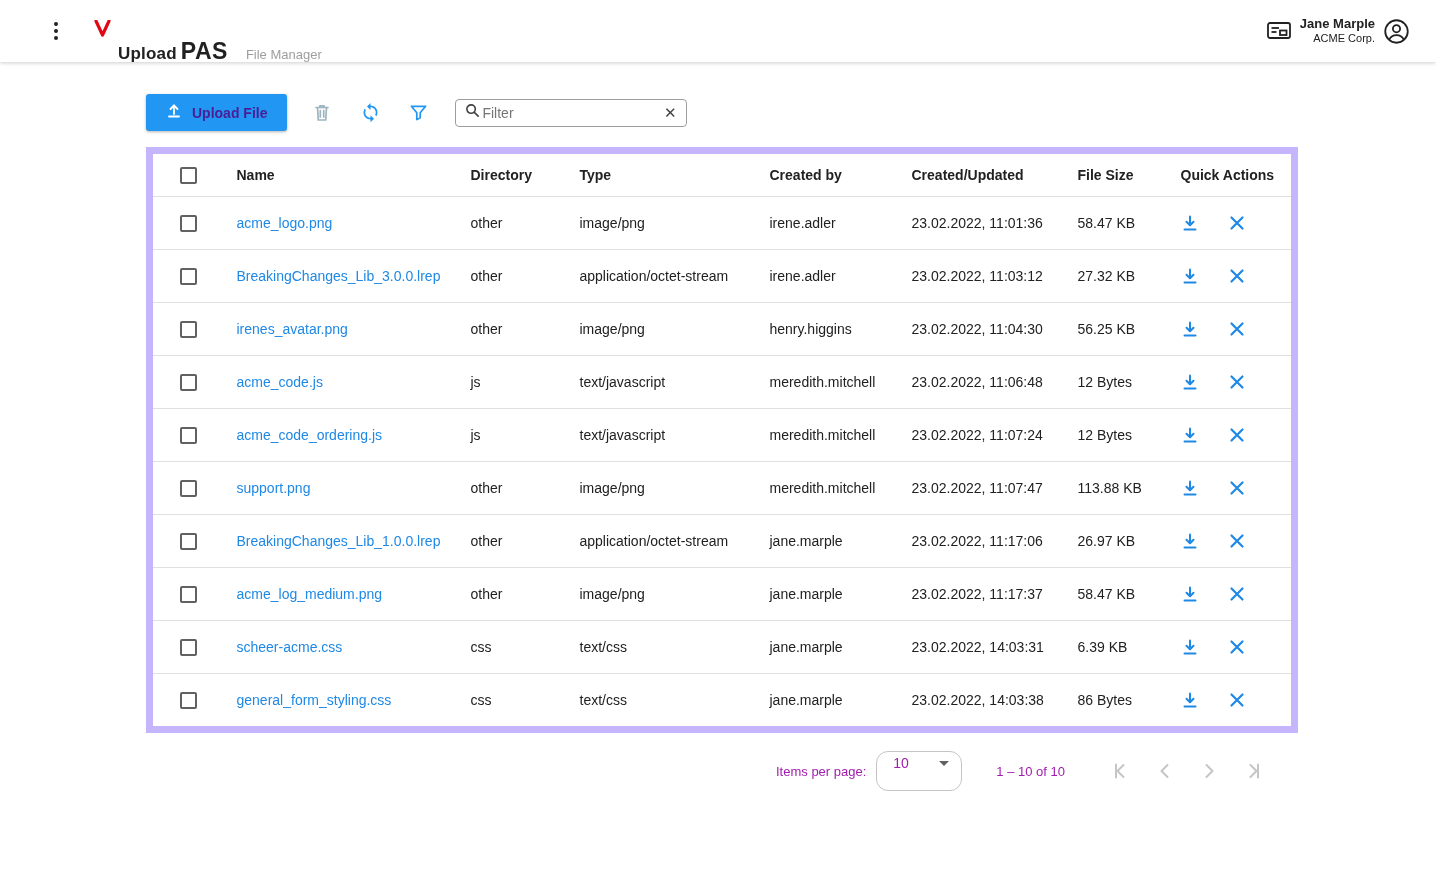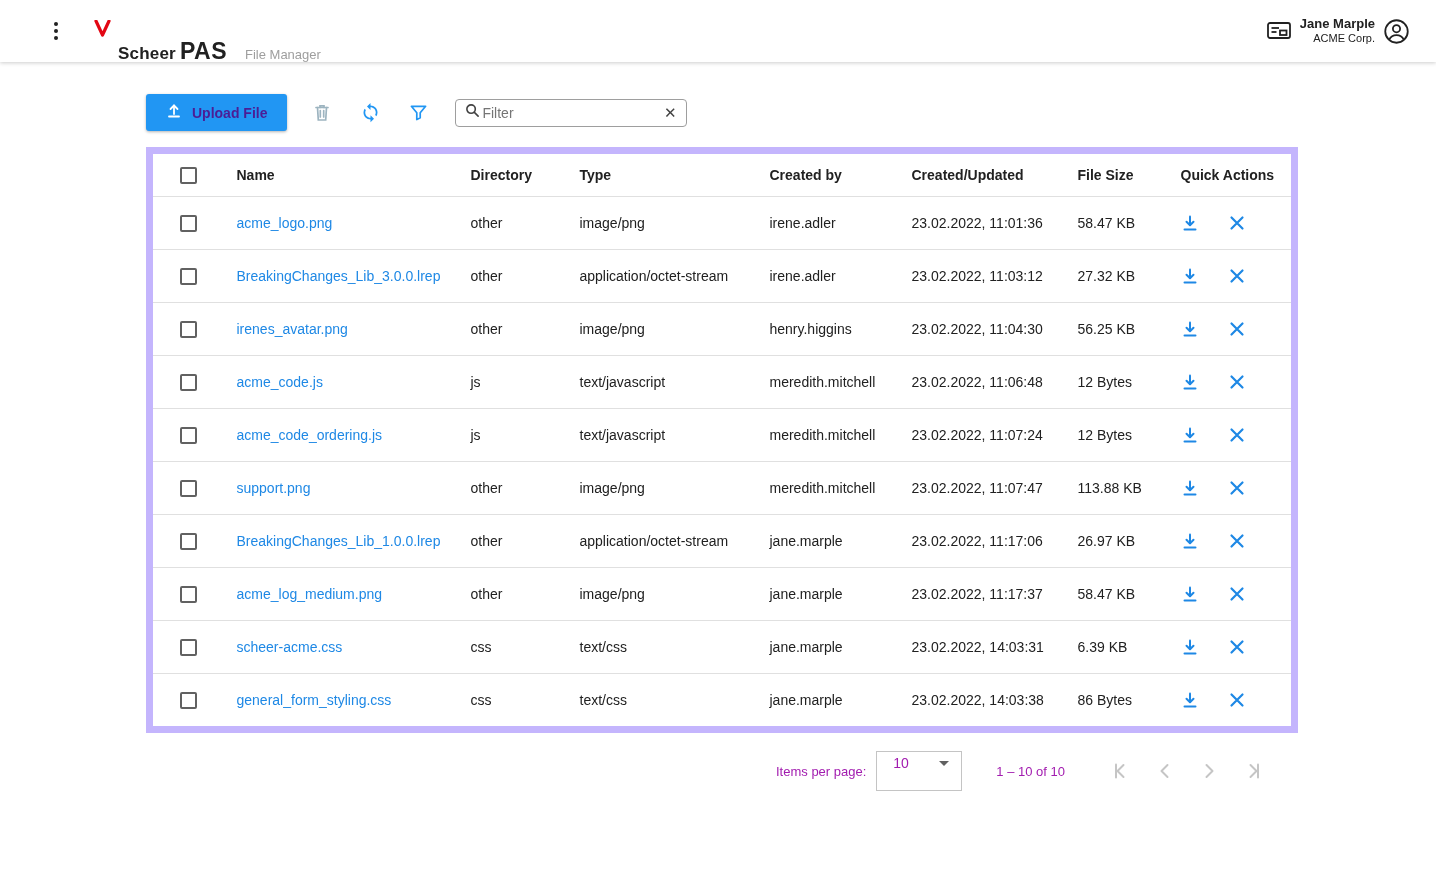--- a/index.html
+++ b/index.html
@@ -76,21 +76,21 @@
   .file-link { color:#1e88e5; text-decoration:none; cursor:pointer; }
   .qa-cell { display:flex; align-items:center; gap:30px; height:52px; }
   .qa-btn { background:none; border:none; padding:0; cursor:pointer; display:flex; align-items:center; }
 
   
   .pagination {
     margin:18px 0 0 146px; width:1145px; display:flex; align-items:center;
     justify-content:flex-end; padding-right:24px; font-size:13px; color:#a21caf;
   }
   .ipp-select {
-    margin-left:10px; width:86px; height:40px; border:1px solid #c4c4c4; border-radius:0;
+    margin-left:10px; width:86px; height:40px; border:1px solid #c4c4c4; border-radius:12px;
     display:flex; align-items:center; justify-content:space-between; padding:0 12px 16px 16px;
     font-size:14px; cursor:pointer; background:#fff;
   }
   .caret-down {
     width:0; height:0; border-left:5px solid transparent; border-right:5px solid transparent;
     border-top:5px solid #616161;
   }
   .range-label { margin-left:34px; }
   .pager { display:flex; align-items:center; gap:16px; margin-left:42px; }
   .pager-btn { background:none; border:none; padding:2px; cursor:default; display:flex; align-items:center; }
@@ -104,21 +104,21 @@
       <i></i>
       <i></i>
     </div>
 
   <div class="brand">
     <span class="brand-icon">
       <svg width="17" height="18" viewBox="0 0 17 18">
           <path d="M2 1 L8.5 15 L15 1" fill="none" stroke="#e30613" stroke-width="3.2" stroke-linecap="round" stroke-linejoin="round"></path>
         </svg>
     </span>
-    <span class="brand-scheer">Scheer</span>
+    <span class="brand-scheer">Upload</span>
     <span class="brand-pas">PAS</span>
     <span class="app-subtitle">File Manager</span>
   </div>
 
   <div class="topbar-right">
     <button class="qa-btn" title="">
       <svg width="26" height="22" viewBox="0 0 26 22" fill="none" stroke="#212121" stroke-width="1.8">
         <rect x="2" y="3" width="22" height="15" rx="2"></rect>
         <line x1="5.5" y1="8" x2="13" y2="8"></line>
         <line x1="5.5" y1="12" x2="10.5" y2="12"></line>

